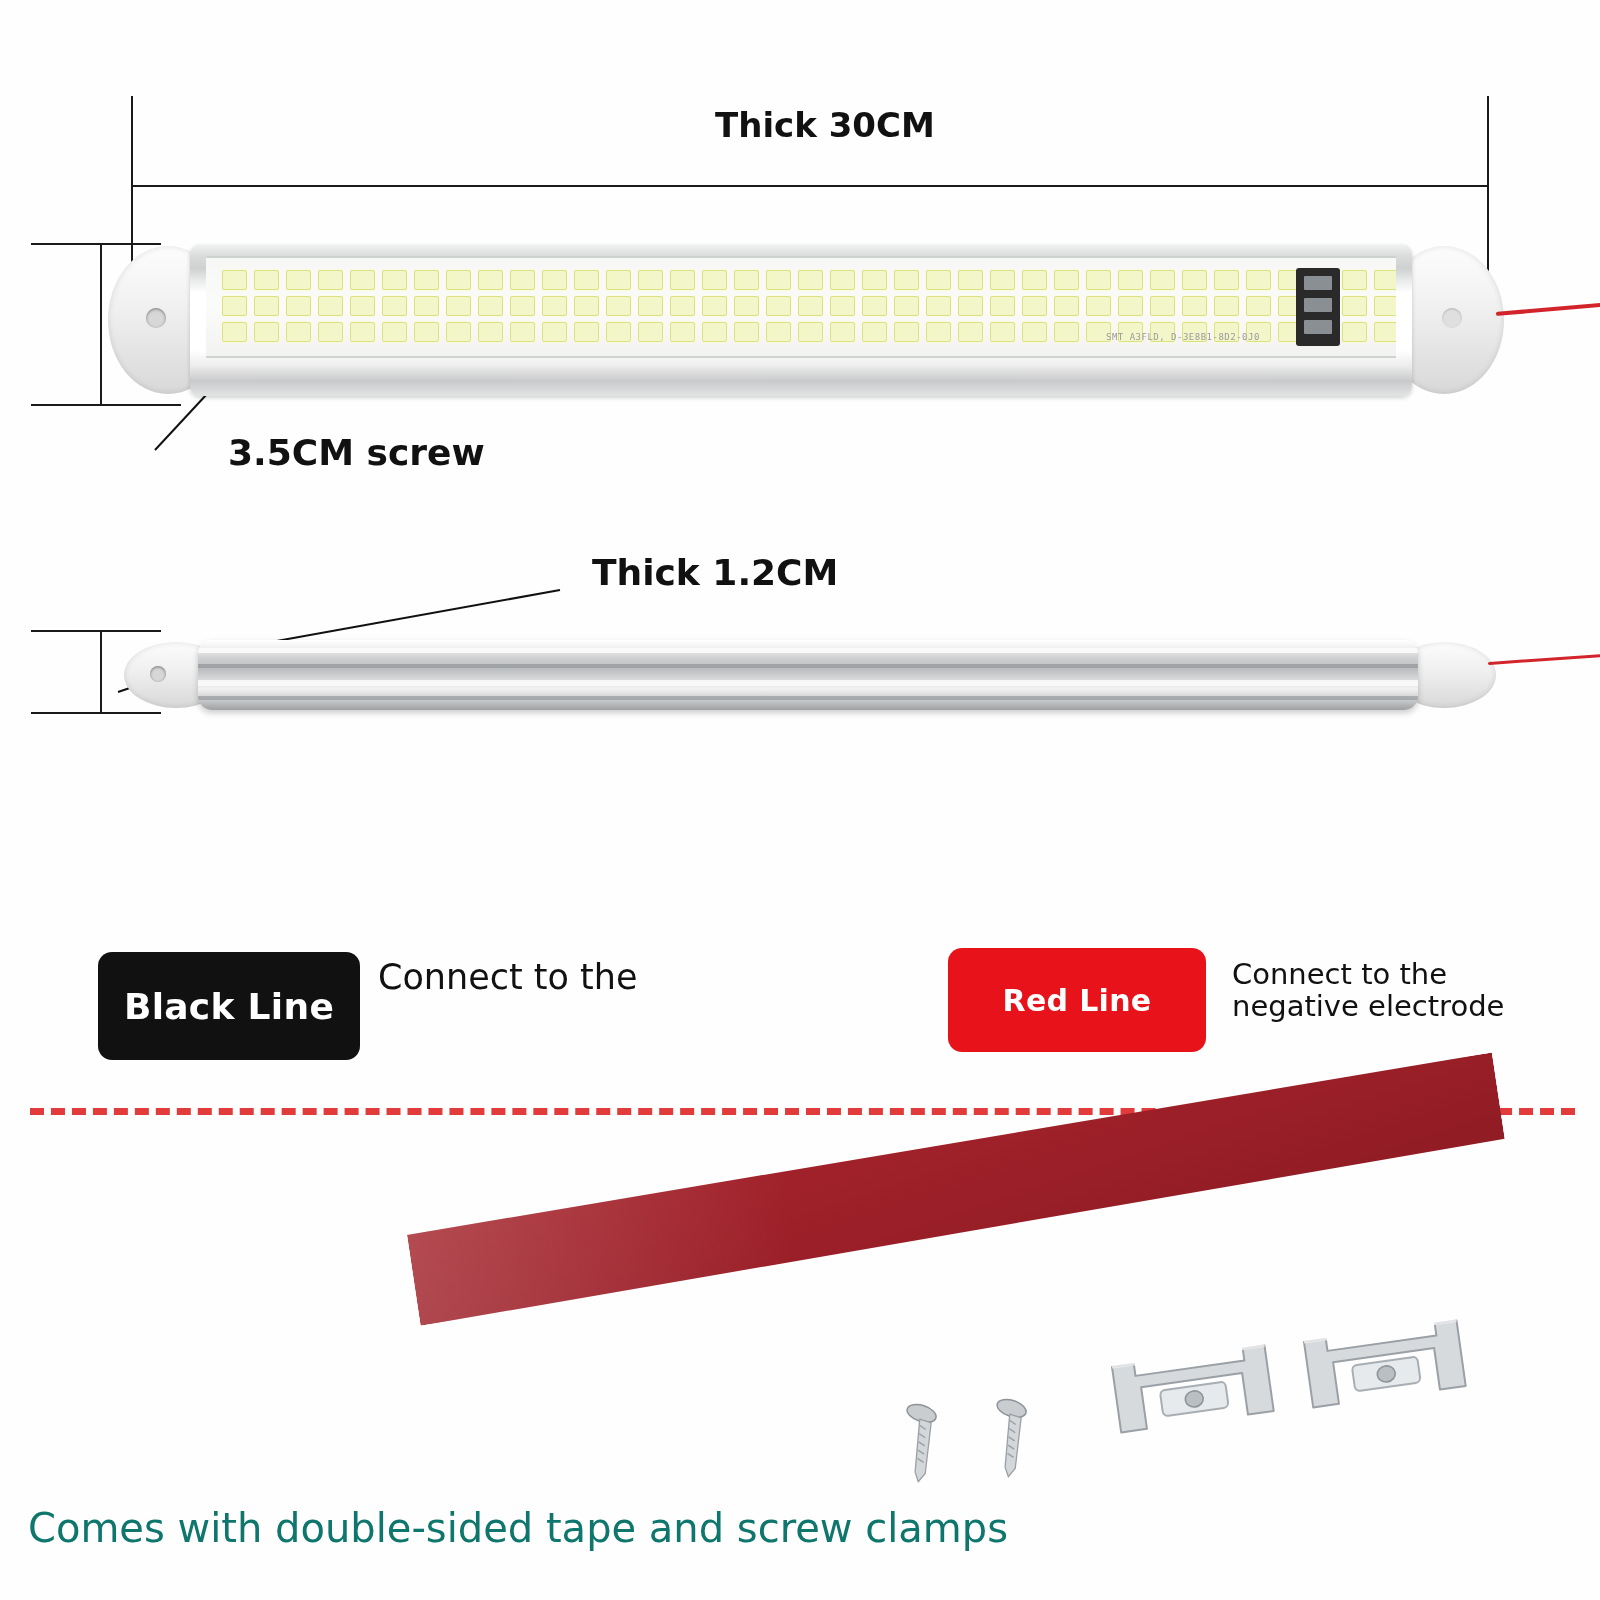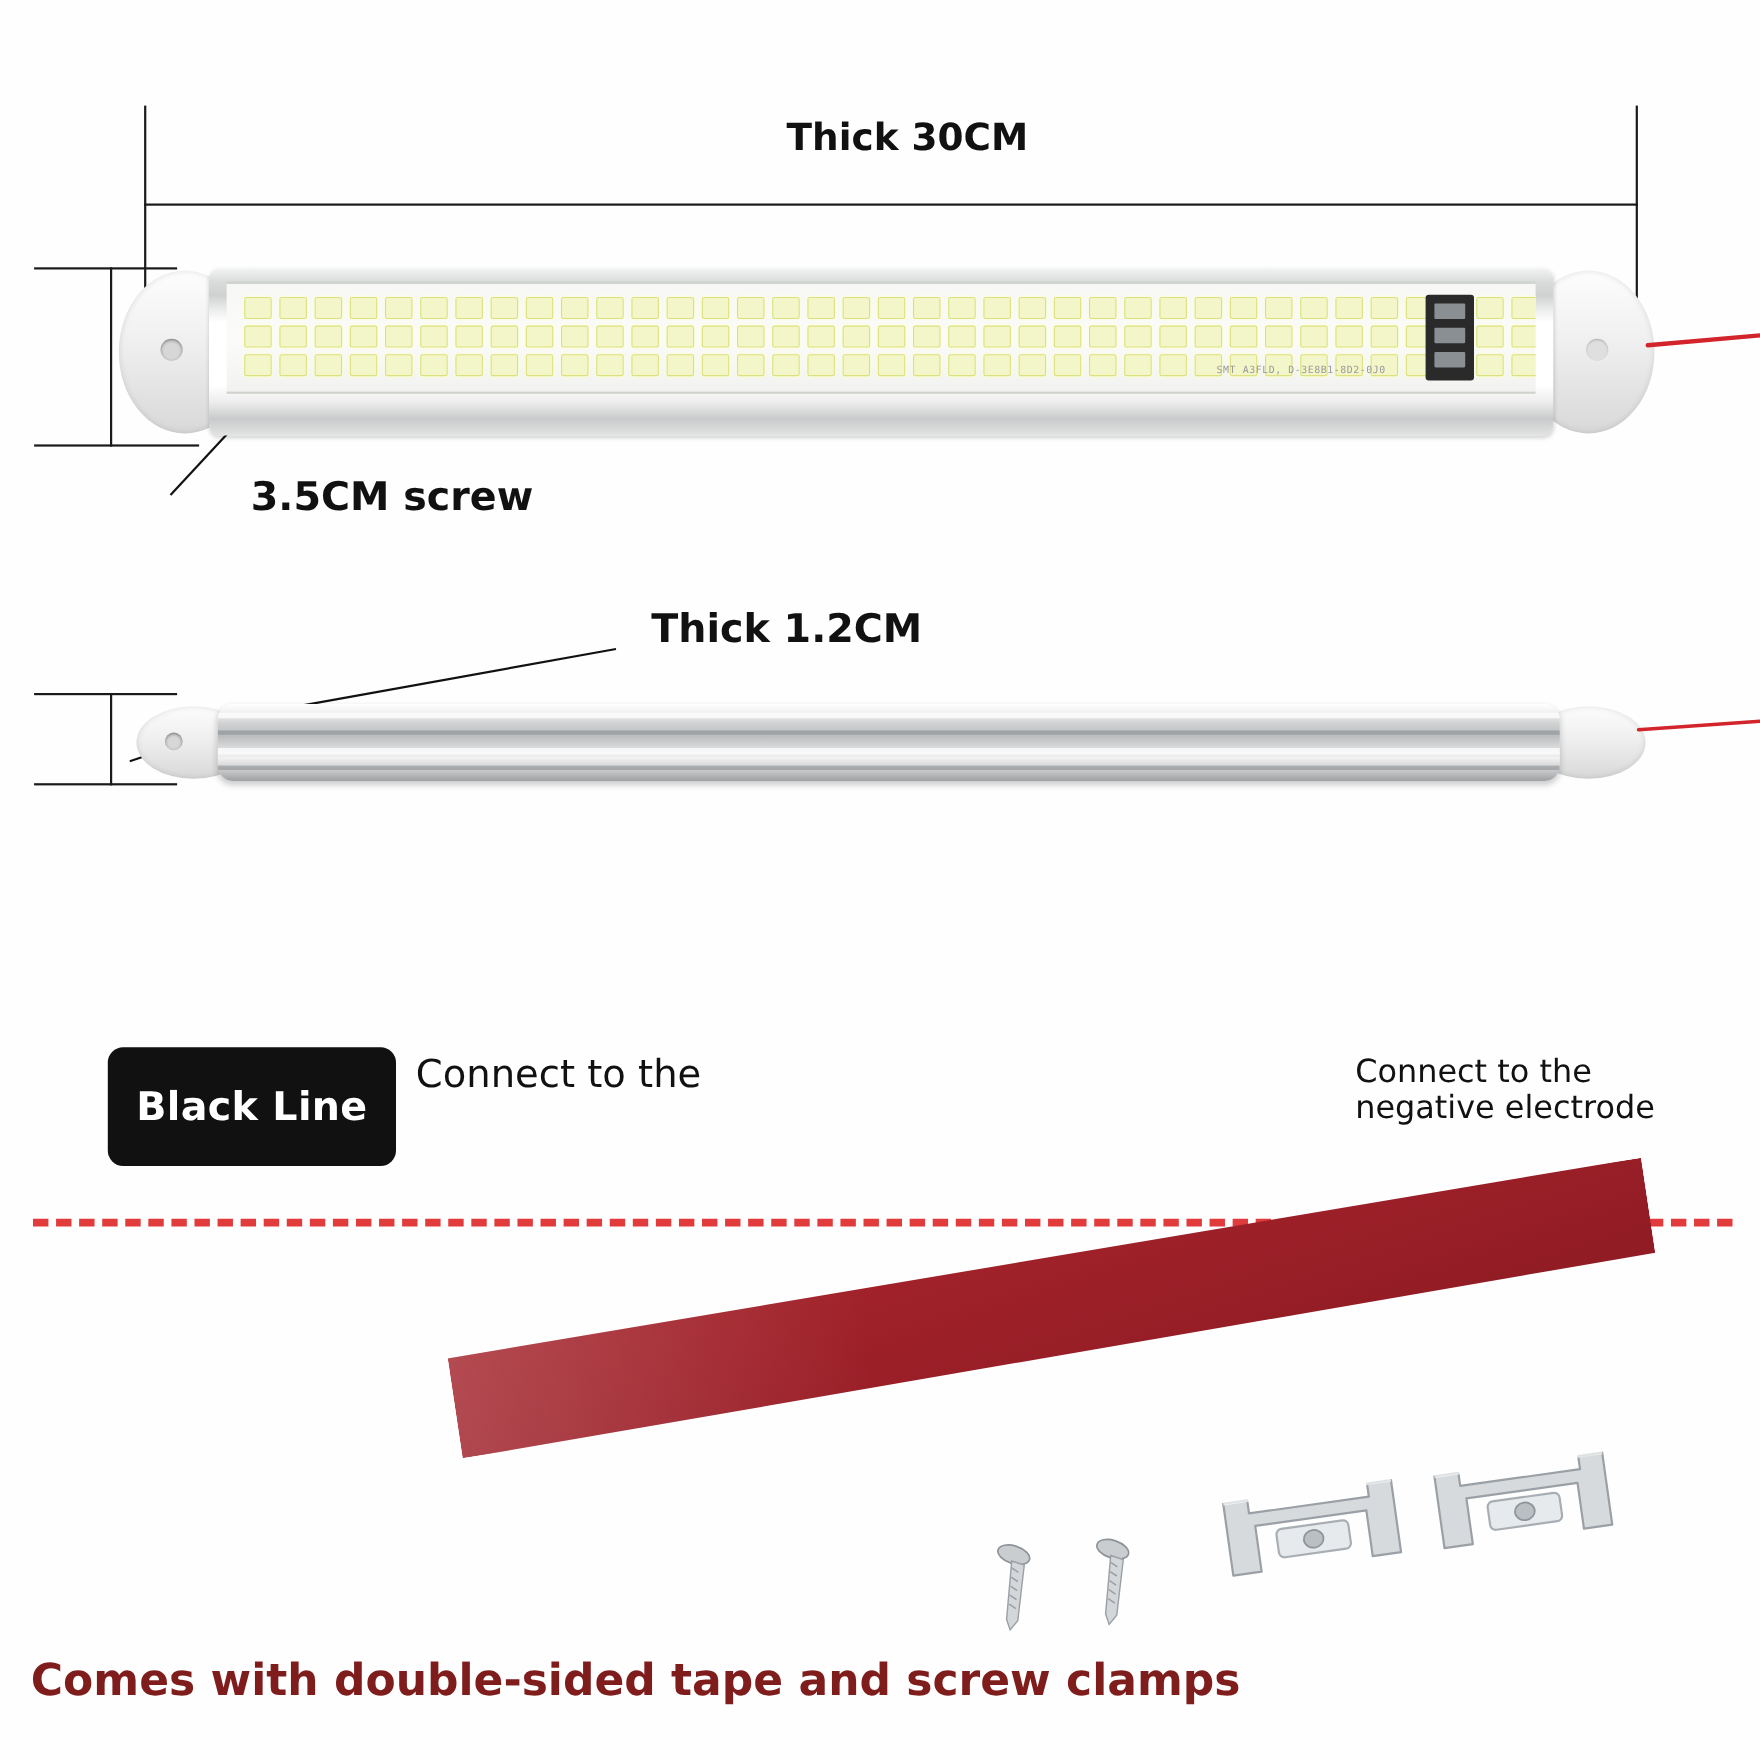--- a/index.html
+++ b/index.html
@@ -177,22 +177,22 @@
 
   .clamp {
     position: absolute;
   }
   .screw {
     position: absolute;
   }
 
   .bottom-caption {
     position: absolute;
-    font-weight: 700;
-    color: #7f1d1d;
+    font-weight: 400;
+    color: #0f766e;
     white-space: nowrap;
   }
 </style>
 </head>
 <body>
 
 <div class="stage">
 
   <div class="dim-label" style="left:715px; top:105px; font-size:34px;">Thick 30CM</div>
 
@@ -378,20 +378,23 @@
     <div class="wire-red thin" style="left:1380px; top:42px; width:120px; transform:rotate(-4deg); transform-origin:left center;"></div>
   </div>
 
   <div class="legend-chip" style="left:98px; top:952px; width:262px; height:108px; background:#111111; font-size:36px;">
     <span>Black Line</span>
   </div>
   <div class="legend-text" style="left:378px; top:958px; font-size:35px;">
     <div>Connect to the</div>
   </div>
 
+  <div class="legend-chip" style="left:948px; top:948px; width:258px; height:104px; background:#e8131a; font-size:30px;">
+    <span>Red Line</span>
+  </div>
   <div class="legend-text" style="left:1232px; top:958px; font-size:29px;">
     <div>Connect to the</div>
     <div>negative electrode</div>
   </div>
 
   <div class="dashed-sep" style="left:30px; top:1108px; width:1545px;"></div>
 
   <div class="tape" style="left:404px; top:1215px; width:1100px; height:112px;
               transform: rotate(-8.5deg); transform-origin: left top;
               clip-path: polygon(0% 18%, 100% 0%, 100% 78%, 0% 100%);">

